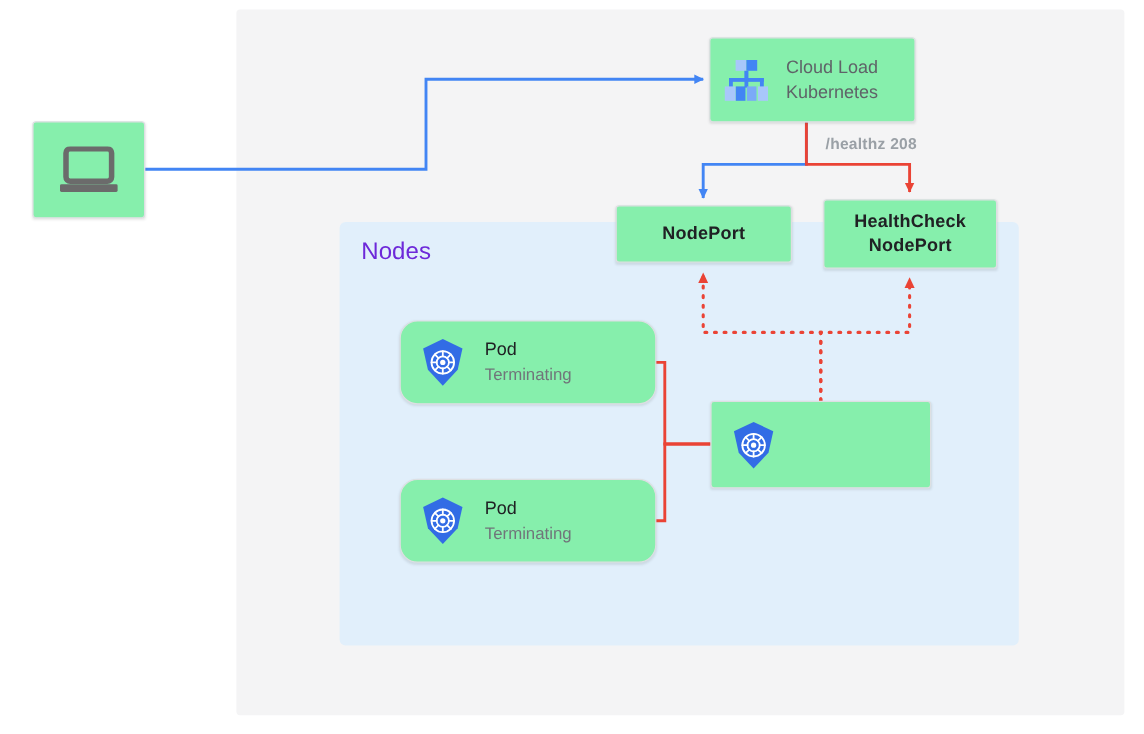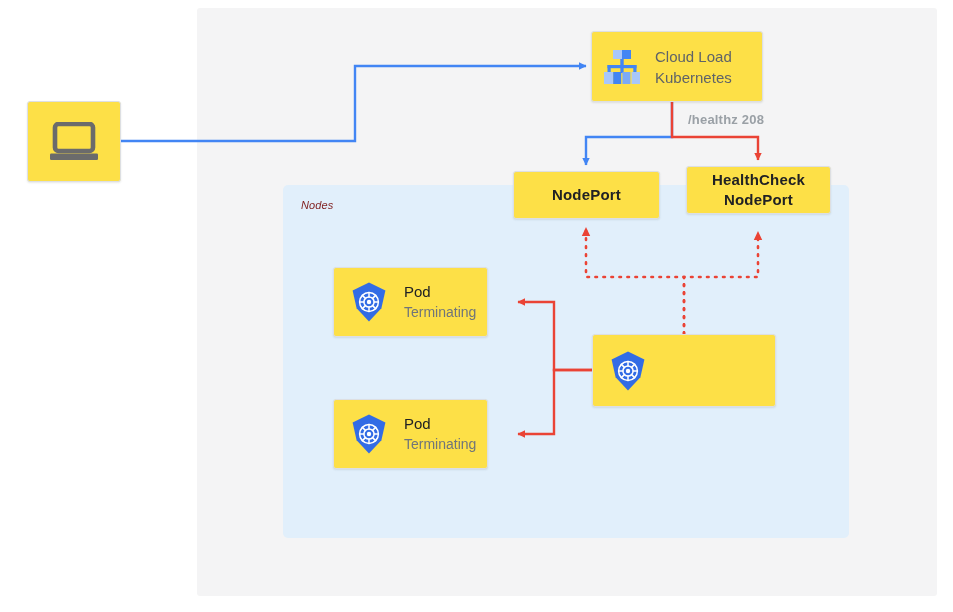--- a/index.html
+++ b/index.html
@@ -34,29 +34,28 @@
     top: 185px;
     width: 566px;
     height: 353px;
     background: #e1effb;
     border-radius: 5px;
   }
   .nodes-label {
     position: absolute;
     left: 301px;
     top: 199px;
-    font-size: 11px;
-    color: #7f1d1d;
+    font-size: 20px;
+    color: #6d28d9;
     letter-spacing: .1px;
-    font-style: italic;
   }
   
   .card {
     position: absolute;
-    background: #fde047;
+    background: #86efac;
     border: 1px solid #dddfe2;
     border-radius: 3px;
     box-sizing: border-box;
     box-shadow: 0 1px 2px rgba(60,64,67,.12);
   }
   
   .client-box {
     left: 27px;
     top: 101px;
     width: 94px;
@@ -90,41 +89,42 @@
     width: 147px;
     height: 48px;
     display: flex;
     align-items: center;
     justify-content: center;
   }
   .hc-nodeport-box {
     left: 686px;
     top: 166px;
     width: 145px;
-    height: 48px;
+    height: 58px;
     display: flex;
     align-items: center;
     justify-content: center;
   }
   .np-label {
     font-size: 15px;
     font-weight: bold;
     color: #202124;
     text-align: center;
     line-height: 20px;
     letter-spacing: .2px;
   }
   
   .pod-box {
     left: 333px;
-    width: 155px;
+    width: 214px;
     height: 70px;
     display: flex;
     align-items: center;
     padding-left: 14px;
+    border-radius: 15px;
   }
   .pod-box.pod-1 { top: 267px; }
   .pod-box.pod-2 { top: 399px; }
   
   .kp-box {
     left: 592px;
     top: 334px;
     width: 184px;
     height: 73px;
     display: flex;

